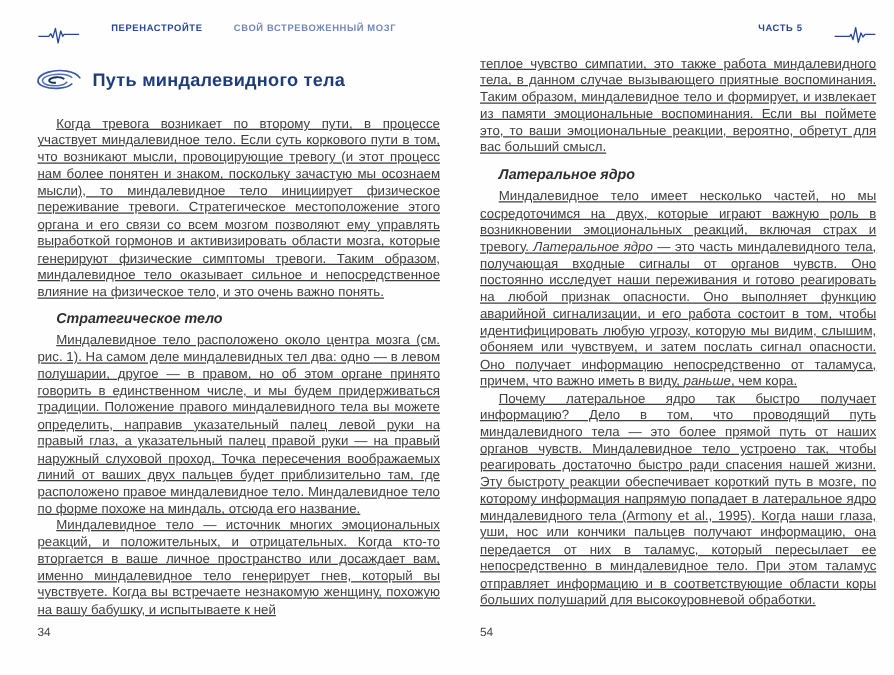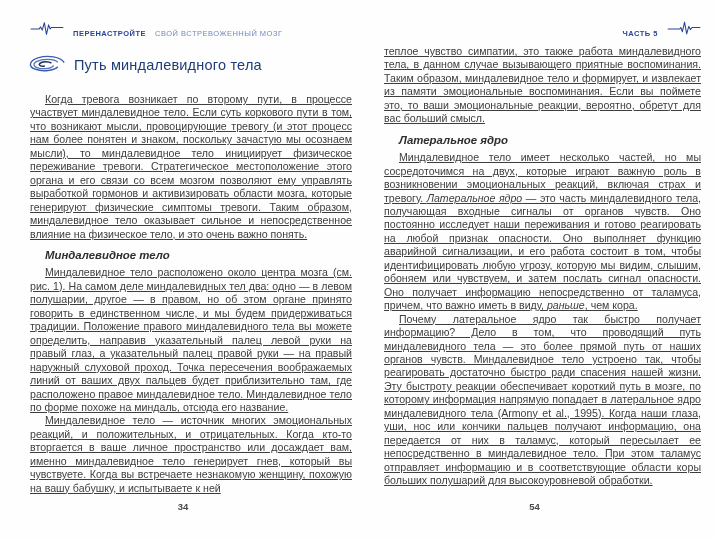--- a/index.html
+++ b/index.html
@@ -10,37 +10,37 @@
     overflow:hidden;position:relative;
   }
   .spread{position:absolute;left:0;top:0;width:715px;height:540px;background:#fefefe;}
   .page{position:absolute;top:0;height:540px;}
   .page-left{left:30px;width:322px;}
   .page-right{left:384px;width:317px;}
 
   
   .runhead{
     position:absolute;top:18px;left:0;right:0;
-    display:flex;align-items:flex-end;gap:9px;
+    display:flex;align-items:flex-start;gap:25px;
     font-size:7.5px;font-weight:bold;letter-spacing:.5px;
     white-space:nowrap;
   }
   .runhead.right{justify-content:flex-end;}
   .rh-bold{color:#27459a;}
-  .rh-light{color:#7288bd;font-weight:normal;}
+  .rh-light{color:#7288bd;font-weight:bold;}
   .pulse-svg{width:34px;height:20px;display:block;}
 
   
   .section-title-row{
     position:absolute;top:54px;left:-4px;
     display:flex;align-items:center;gap:8px;
   }
   .swirl-svg{width:40px;height:21px;display:block;}
   .section-title{
-    font-size:14.5px;font-weight:normal;color:#1e3c78;
+    font-size:14.5px;font-weight:bold;color:#1e3c78;
     letter-spacing:.2px;
   }
 
   
   .body-text{
     position:absolute;left:0;right:0;
     font-size:10.6px;line-height:13.45px;color:#3e3e3e;
     text-align:justify;
   }
   .page-left .body-text{top:93px;}
@@ -49,21 +49,21 @@
   .para.indent{text-indent:15px;}
   .subhead{
     font-weight:bold;font-style:italic;color:#2e2e2e;
     font-size:11.4px;
     margin:8px 0 4px 15px;
   }
   .it{font-style:italic;}
 
   .page-number{
     position:absolute;top:501px;left:0;right:16px;
-    text-align:center;font-size:9.5px;color:#4a4a4a;font-weight:bold;
+    font-size:9.5px;color:#4a4a4a;font-weight:normal;
   }
 </style>
 </head>
 <body>
 
 <div class="spread">
 
   <div class="page page-left">
 
     <div class="runhead">
@@ -78,21 +78,21 @@
       <svg class="swirl-svg" viewBox="0 0 44 22">
         <path d="M42 9 C38 2.5, 24 0.5, 14 3.5 C4 6.5, 1.5 13, 10 16.2 C18 19.2, 31 18, 35 13.5" fill="none" stroke="#3b5bab" stroke-width="1.5"></path>
         <path d="M35 8.5 C31 4.5, 18 4.5, 12 7.5 C6.8 10, 8 14, 15 15.2 C22 16.2, 28.5 15, 30.5 12" fill="none" stroke="#5672b8" stroke-width="1.4"></path>
         <path d="M28 9.5 C25 7.2, 17.5 7.6, 15.2 9.8 C13.5 11.6, 16.2 13.4, 20.6 12.8" fill="none" stroke="#16305f" stroke-width="1.7"></path>
       </svg>
       <span class="section-title">Путь миндалевидного тела</span>
     </div>
 
     <div class="body-text">
         <div class="para indent"><span>Когда тревога возникает по второму пути, в процессе участвует миндалевидное тело. Если суть коркового пути в том, что возникают мысли, провоцирующие тревогу (и этот процесс нам более понятен и знаком, поскольку зачастую мы осознаем мысли), то миндалевидное тело инициирует физическое переживание тревоги. Стратегическое местоположение этого органа и его связи со всем мозгом позволяют ему управлять выработкой гормонов и активизировать области мозга, которые генерируют физические симптомы тревоги. Таким образом, миндалевидное тело оказывает сильное и непосредственное влияние на физическое тело, и это очень важно понять.</span></div>
-        <div class="subhead">Миндалевидное тело</div>
+        <div class="subhead">Стратегическое тело</div>
         <div class="para indent"><span>Миндалевидное тело расположено около центра мозга (см. рис. 1). На самом деле миндалевидных тел два: одно — в левом полушарии, другое — в правом, но об этом органе принято говорить в единственном числе, и мы будем придерживаться традиции. Положение правого миндалевидного тела вы можете определить, направив указательный палец левой руки на правый глаз, а указательный палец правой руки — на правый наружный слуховой проход. Точка пересечения воображаемых линий от ваших двух пальцев будет приблизительно там, где расположено правое миндалевидное тело. Миндалевидное тело по форме похоже на миндаль, отсюда его название.</span></div>
         <div class="para indent"><span>Миндалевидное тело — источник многих эмоциональных реакций, и положительных, и отрицательных. Когда кто-то вторгается в ваше личное пространство или досаждает вам, именно миндалевидное тело генерирует гнев, который вы чувствуете. Когда вы встречаете незнакомую женщину, похожую на вашу бабушку, и испытываете к ней</span></div>
       </div>
 
     <div class="page-number">34</div>
   </div>
 
   <div class="page page-right">
 
     <div class="runhead right">

